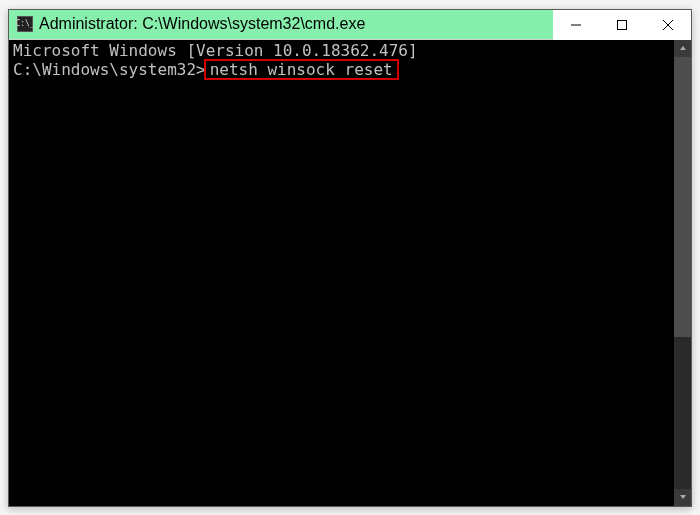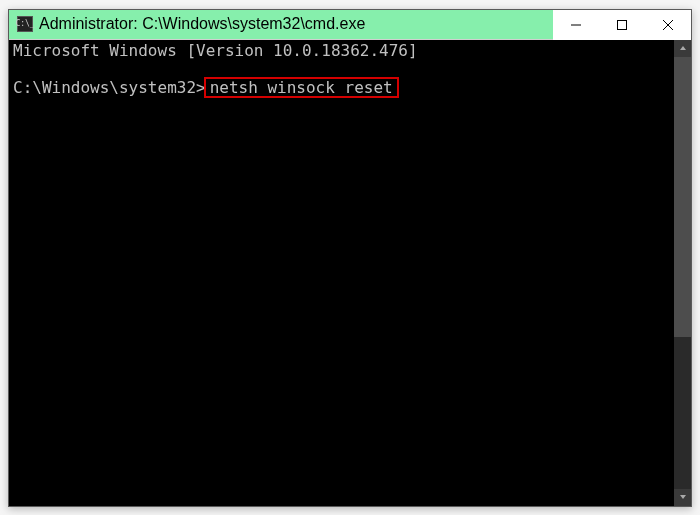--- a/index.html
+++ b/index.html
@@ -72,21 +72,21 @@
       flex: 1;
       padding: 2px 4px;
       font-family: "NSimSun","SimSun","Consolas",monospace;
       font-size: 16px;
       line-height: 17px;
       color: #c0c0c0;
       white-space: pre;
       overflow: hidden;
     }
     .line { display: block; }
-    .cmd-line { position: relative; display: inline-block; margin-top: 18px; }
+    .cmd-line { position: relative; display: inline-block; }
     .highlight-box {
       border: 2px solid #d40000;
       padding: 0 4px;
       display: inline-block;
       margin-left: -2px;
     }
     .scrollbar {
       width: 17px;
       background: #333;
       display: flex;

